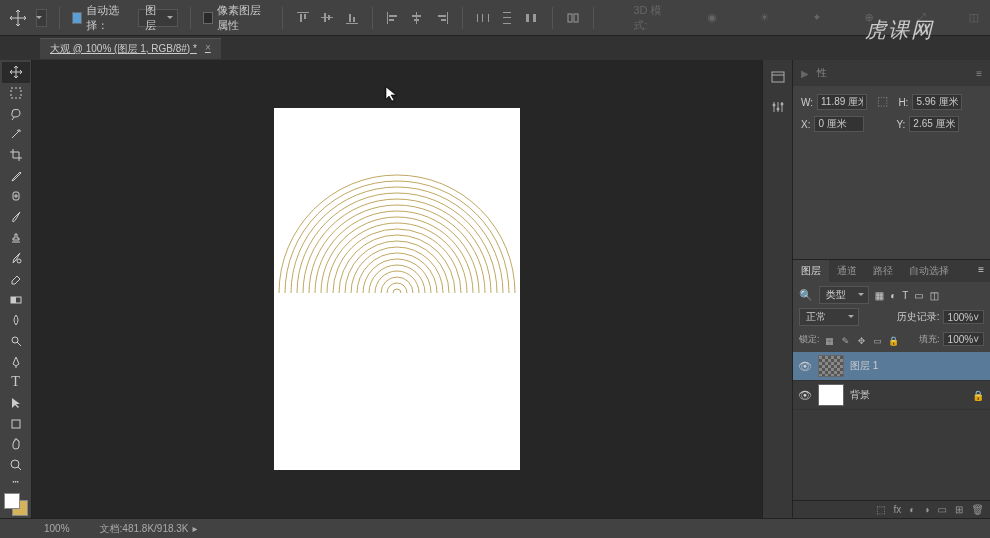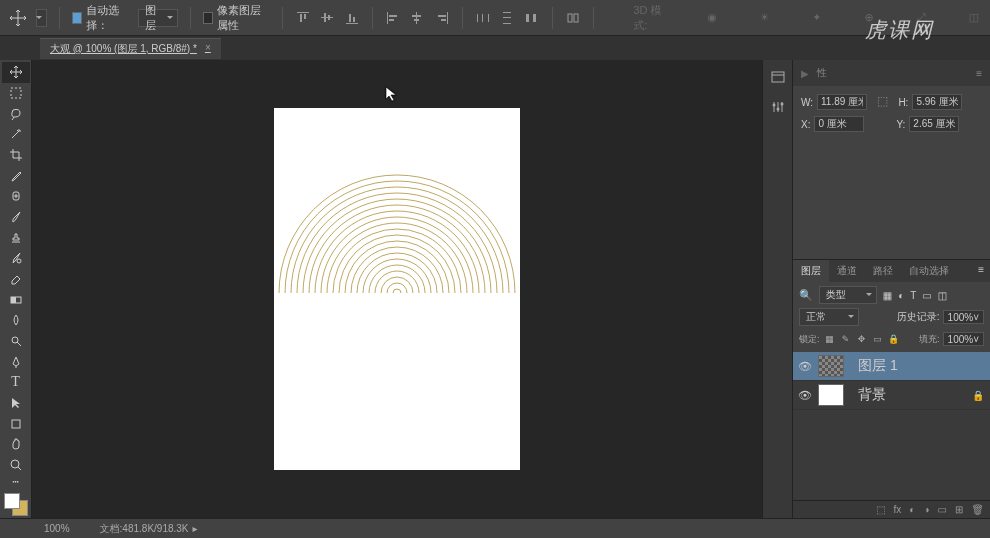--- a/index.html
+++ b/index.html
@@ -43,29 +43,29 @@
 .linkicon { color: #888; font-size: 12px; }
 
 .layers-section { border-top: 1px solid #222; margin-top: auto; }
 .layers-tabs { display: flex; background: #383838; font-size: 10px; }
 .ltab { padding: 4px 8px; color: #999; cursor: pointer; }
 .ltab.active { background: #424242; color: #ddd; }
 .layers-controls { padding: 4px 6px; font-size: 10px; display: flex; flex-direction: column; gap: 4px; }
 .row { display: flex; align-items: center; gap: 6px; }
 .opacity-field { display: flex; align-items: center; gap: 3px; margin-left: auto; }
 .mini-input { background: #333; border: 1px solid #555; color: #ccc; font-size: 10px; padding: 0 4px; height: 14px; display: flex; align-items: center; }
-.lockrow { display: flex; align-items: center; gap: 4px; font-size: 9px; color: #aaa; padding: 2px 0; }
+.lockrow { display: flex; align-items: flex-end; gap: 4px; font-size: 9px; color: #aaa; padding: 2px 0; }
 .locksym { width: 12px; text-align: center; }
 .layers-list { background: #3a3a3a; }
 .layer-item { display: flex; align-items: center; padding: 3px 5px; gap: 6px; border-bottom: 1px solid #333; cursor: pointer; }
 .layer-item.selected { background: #5a7a9a; }
 .eye { width: 14px; font-size: 11px; }
 .thumb { width: 26px; height: 22px; background: #fff; border: 1px solid #666; }
 .thumb.trans { background: repeating-conic-gradient(#555 0% 25%, #888 0% 50%); background-size: 6px 6px; }
-.layer-name { font-size: 14px; margin-left: 8px; }
+.layer-name { font-size: 10px; }
 .lock-sm { margin-left: auto; font-size: 10px; color: #ccc; }
 .layers-spacer { height: 90px; background: #3a3a3a; }
 .layers-foot { background: #383838; padding: 3px 6px; display: flex; gap: 8px; justify-content: flex-end; font-size: 10px; color: #999; border-top: 1px solid #222; }
 
 .statusbar { height: 20px; background: #424242; display: flex; align-items: center; padding: 0 10px 0 44px; font-size: 10px; color: #aaa; border-top: 1px solid #222; }
 .watermark { position: absolute; top: 16px; right: 56px; font-size: 21px; font-weight: normal; color: rgba(255,255,255,0.72); letter-spacing: 2px; pointer-events: none; font-style: italic; }
 .cursor-arrow { position: absolute; pointer-events: none; }
 .cursor-arrow svg { filter: drop-shadow(0 0 1px rgba(0,0,0,0.6)); }
 </style>
 </head>
@@ -385,21 +385,21 @@
       <div class="layers-tabs">
         <div class="ltab active">图层</div>
         <div class="ltab">通道</div>
         <div class="ltab">路径</div>
         <div class="ltab">自动选择</div>
         <span style="margin-left:auto;padding:4px 6px;cursor:pointer">≡</span>
       </div>
       <div class="layers-controls">
         <div class="row">
           <span style="font-size:11px">🔍</span>
-          <span class="combobox" style="width:58px">
+          <span class="combobox" style="width:50px">
               <span>类型</span>
             </span>
           <span style="font-size:10px">▦</span>
           <span style="font-size:10px">◐</span>
           <span style="font-size:10px">T</span>
           <span style="font-size:10px">▭</span>
           <span style="font-size:10px">◫</span>
         </div>
         <div class="row">
           <span class="combobox" style="width:60px">

